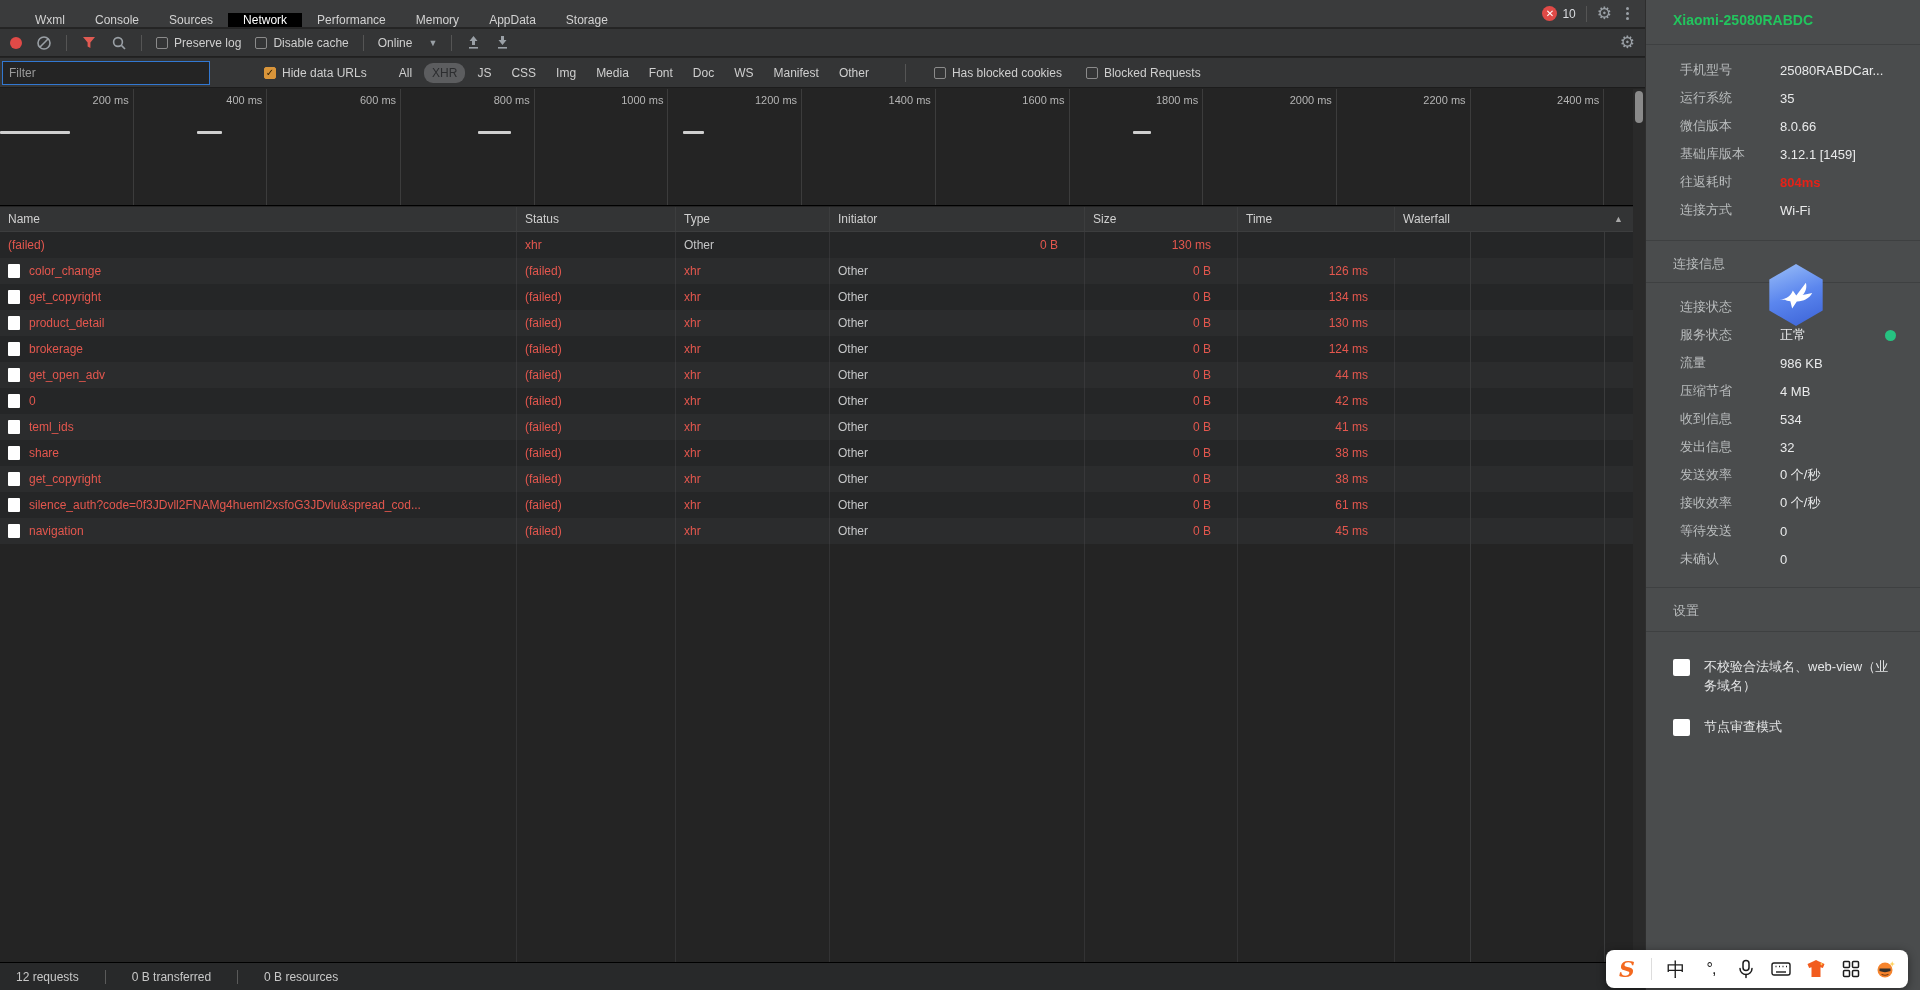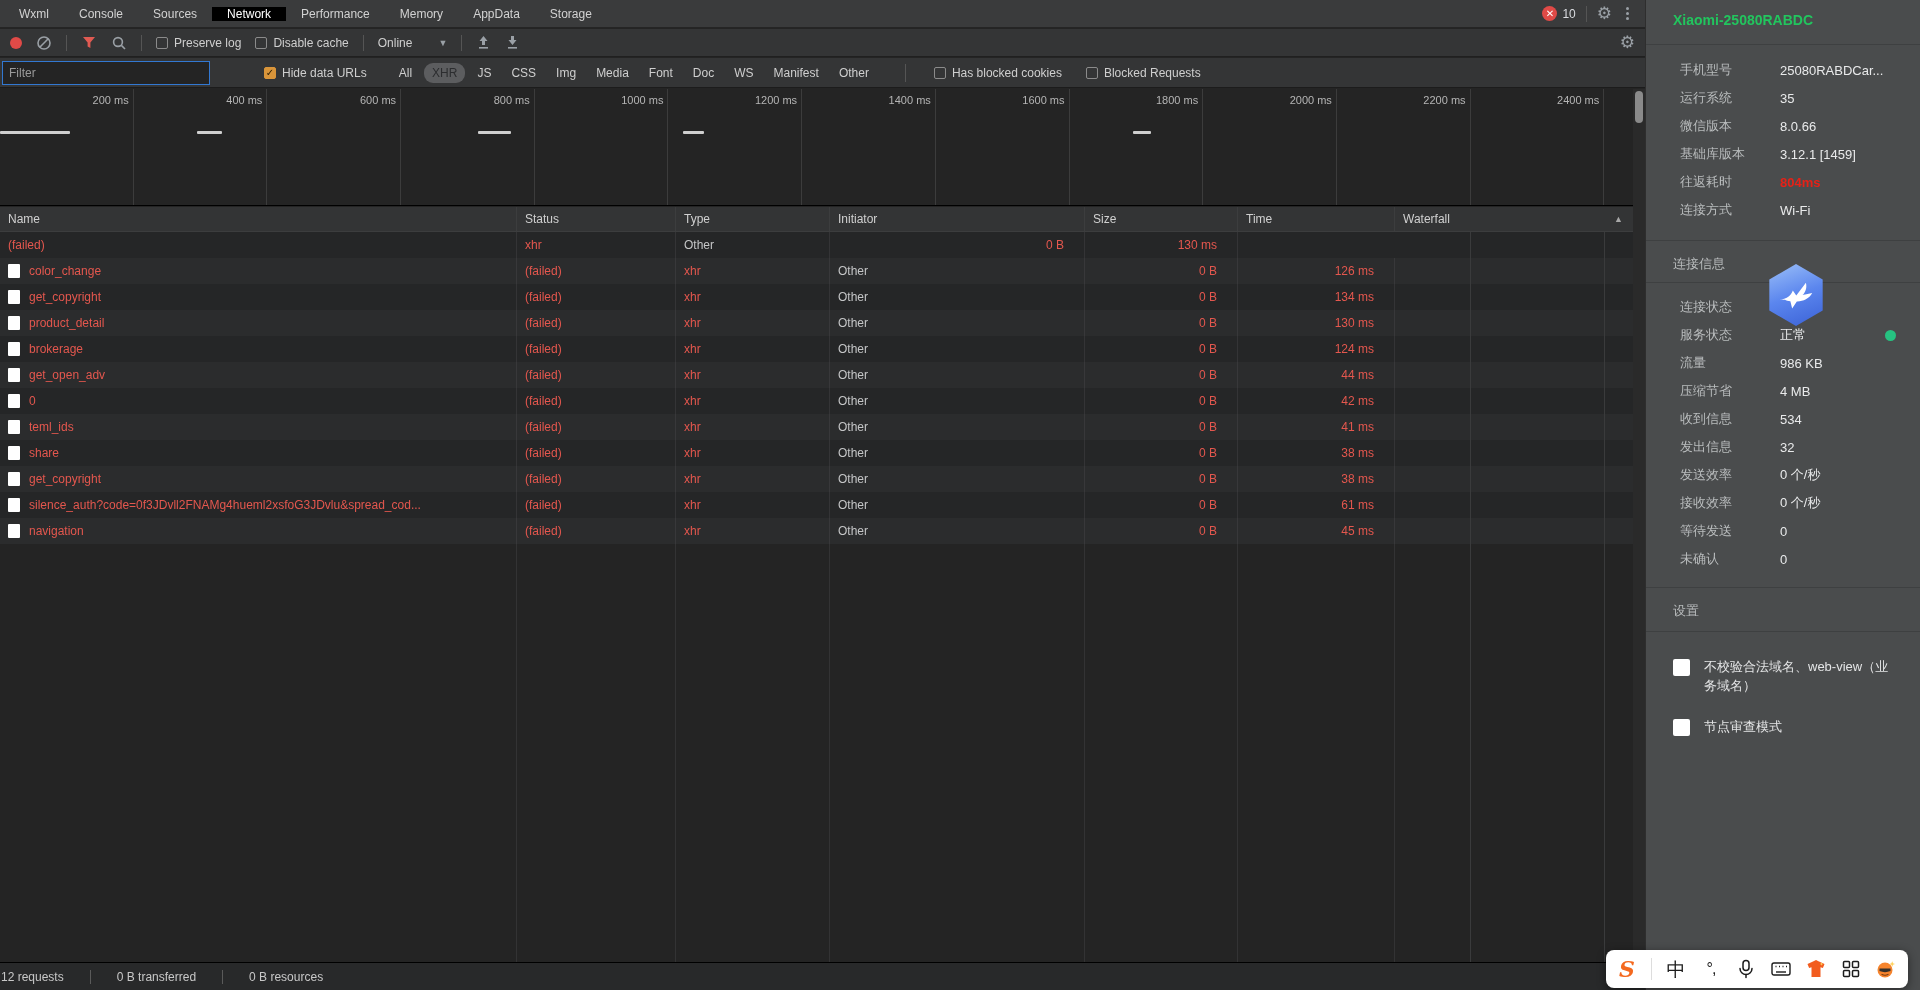--- a/index.html
+++ b/index.html
@@ -6,21 +6,21 @@
   html,body { width:1920px; height:990px; overflow:hidden; background:#242424;
     font-family:"Liberation Sans","DejaVu Sans",sans-serif; }
   .screen { position:relative; width:1920px; height:990px; background:#242424; }
 
   
   .devtools { position:absolute; left:0; top:0; width:1645px; height:990px; background:#242424; }
 
   
   .tabbar { position:absolute; left:0; top:0; width:100%; height:28px; background:#3a3b3c;
     display:flex; align-items:stretch; border-bottom:1px solid #252525; }
-  .tab-strip { display:flex; align-items:center; padding-left:4px; }
+  .tab-strip { display:flex; align-items:flex-end; padding-left:20px; }
   .tab { padding:0 15px; display:flex; align-items:center; font-size:12px; color:#d2d2d2; cursor:default; }
   .tab.active { background:#000; color:#fff; }
   .tabbar-right { margin-left:auto; display:flex; align-items:center; gap:10px; padding-right:12px; }
   .err-badge { display:flex; align-items:center; gap:5px; }
   .err-circle { width:15px; height:15px; border-radius:50%; background:#e04a47; color:#fff;
     font-size:10px; display:flex; align-items:center; justify-content:center; font-weight:bold; }
   .err-count { font-size:12px; color:#dadce0; }
   .vdiv { width:1px; height:16px; background:#555; }
   .gear { color:#9aa0a6; font-size:17px; line-height:1; }
   .dots { display:flex; flex-direction:column; gap:2px; padding:0 4px; }
@@ -29,21 +29,21 @@
   
   .toolbar { position:absolute; left:0; top:29px; width:100%; height:28px; background:#343536;
     display:flex; align-items:center; gap:14px; padding:0 10px; border-bottom:1px solid #202020; }
   .rec-dot { width:12px; height:12px; border-radius:50%; background:var(--record-red,#e04a47); }
   .icon-svg { display:block; }
   .tb-check { display:flex; align-items:center; gap:6px; font-size:12px; color:#cfcfcf; }
   .cb { width:12px; height:12px; border:1px solid #8b8b8b; border-radius:2px; background:transparent; flex:none;
     display:flex; align-items:center; justify-content:center; }
   .cb.checked { background:var(--checkbox-orange,#d9953a); border-color:var(--checkbox-orange,#d9953a);
     color:#2b1d05; font-size:10px; font-weight:bold; }
-  .throttle { display:flex; align-items:center; gap:26px; font-size:12px; color:#cfcfcf; }
+  .throttle { display:flex; align-items:center; gap:16px; font-size:12px; color:#cfcfcf; }
   .caret { font-size:9px; color:#9aa0a6; }
   .toolbar .right-gear { margin-left:auto; }
 
   
   .filterbar { position:absolute; left:0; top:58px; width:100%; height:30px; background:#343536;
     display:flex; align-items:center; gap:24px; padding:0 2px; border-bottom:1px solid #1c1c1c; }
   .filter-input { width:208px; height:24px; background:#242424; border:1px solid var(--filter-input-border,#3278d2);
     color:#e0e0e0; font-size:12px; padding:0 6px; outline:none; font-family:inherit; }
   .filter-input::placeholder { color:#9a9a9a; }
   .fb-gap { width:6px; }
@@ -69,38 +69,38 @@
   .sort-arrow { font-size:9px; color:#a8a8a8; margin-right:2px; }
 
   .grid-body { position:absolute; left:0; top:232px; width:1633px; height:730px; background:#242424; overflow:hidden; }
   .nrow { display:grid; grid-template-columns:517px 159px 154px 255px 153px 157px auto; height:26px;
     font-size:12px; }
   .nrow.even { background:#252627; }
   .nrow.odd { background:#2b2c2d; }
   .cell { display:flex; align-items:center; padding:0 8px; border-right:1px solid rgba(80,80,82,.35);
     overflow:hidden; white-space:nowrap; }
   .cell:last-child { border-right:none; }
-  .cell.num { justify-content:flex-end; padding-right:20px; }
+  .cell.num { justify-content:flex-end; padding-right:26px; }
   .red { color:var(--accent-red,#e4574e); }
   .initiator { color:#c5c6c7; }
   .doc-ic { width:12px; height:14px; background:#fff; border-radius:1px; margin-right:9px; flex:none; }
   .name-txt { overflow:hidden; text-overflow:ellipsis; }
   .colruler { position:absolute; top:312px; left:0; bottom:0; width:100%; display:grid;
     grid-template-columns:517px 159px 154px 255px 153px 157px auto; }
   .colruler i { border-right:1px solid rgba(80,80,82,.35); }
   .colruler i:last-child { border-right:none; }
   .wf-line { position:absolute; top:0; bottom:0; width:1px; background:#3a3b3c; }
 
   
   .v-scroll { position:absolute; right:0; top:89px; width:12px; height:873px; background:#2a2a2a; }
   .v-thumb { position:absolute; left:2px; top:2px; width:8px; height:32px; background:#8a8a8a; border-radius:4px; }
 
   
   .statusbar { position:absolute; left:0; top:962px; width:1645px; height:28px; background:#28292a;
-    border-top:1px solid #000; display:flex; align-items:center; gap:26px; padding:0 1px;
+    border-top:1px solid #000; display:flex; align-items:center; gap:26px; padding:0 16px;
     font-size:12px; color:#c8c8c8; }
   .sb-div { width:1px; height:14px; background:#5a5a5a; }
 
   
   .sidebar { position:absolute; left:1645px; top:0; width:275px; height:990px;
     background:var(--sidebar-bg,#4a4c4d); border-left:1px solid #2e2e2e; color:#e9eaeb; }
   .sb-title { position:absolute; left:27px; top:12px; font-size:14px; font-weight:bold; color:#22c55e; }
   .sb-hr { position:absolute; left:0; width:100%; height:1px; background:#3e4041; }
   .info-rows { position:absolute; left:0; width:100%; }
   .inforow { display:flex; height:28px; align-items:center; padding-left:34px; font-size:13px; }

